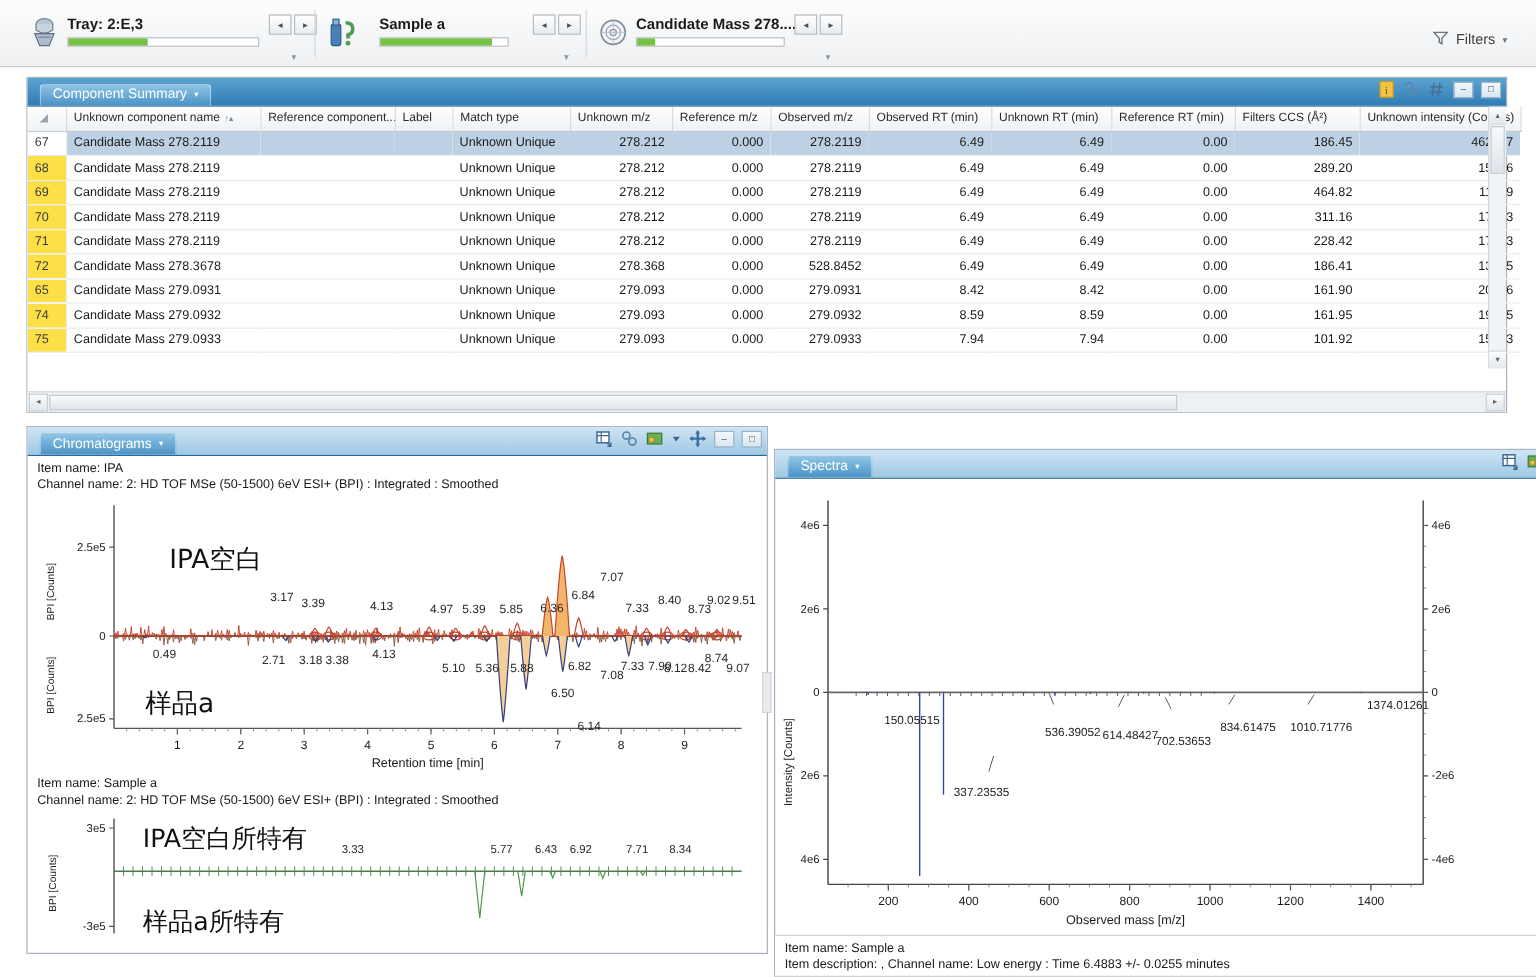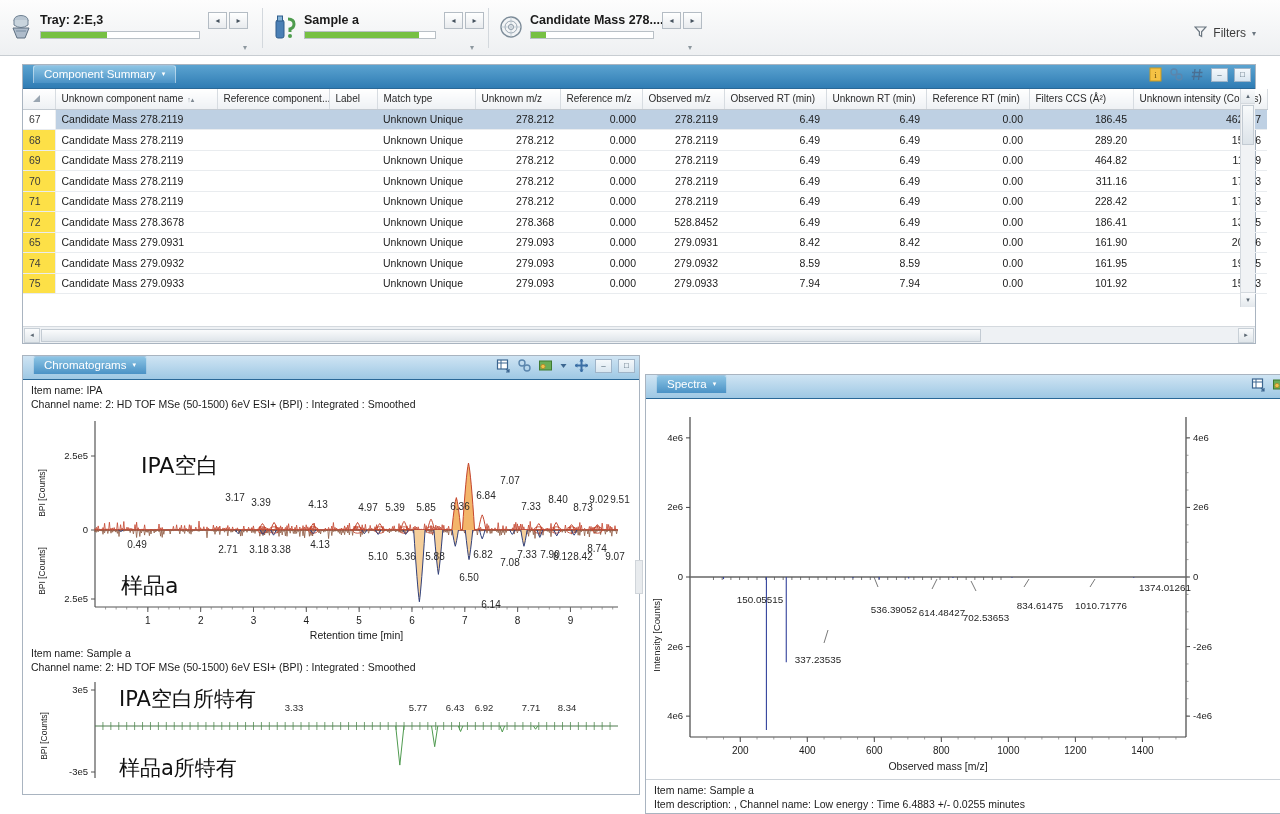--- a/index.html
+++ b/index.html
@@ -74,21 +74,21 @@
 
   
   .panel {
     position: absolute;
     background: #ffffff;
     border: 1px solid #a9b4c0;
   }
   .panel-head {
     height: 24px;
     background: linear-gradient(#5ba3d0, #2f7cb4);
-    display: flex; align-items: flex-start;
+    display: flex; align-items: flex-end;
     position: relative;
     border-bottom: 1px solid #2a6897;
   }
   .panel-head.lt {
     background: linear-gradient(#cfe4f3, #9ec8e4);
   }
   .ph-tab {
     margin-left: 10px;
     padding: 2px 10px 3px 10px;
     background: linear-gradient(#8cc4e4, #4a92c6);
@@ -218,21 +218,21 @@
   .statusline { position:absolute; left:0; right:0; bottom:0; height: 34px;
     border-top: 1px solid #ccd2d8; background:#fff; }
 </style>
 </head>
 <body>
 
 <div class="app">
 
   <div class="topbar">
 
-    <div class="nav-group" style="left:8px; width:240px;">
+    <div class="nav-group" style="left:24px; width:240px;">
       <div class="nav-icon">
         <svg width="26" height="30" viewBox="0 0 26 30">
           <ellipse cx="13" cy="8" rx="7" ry="4.5" fill="#b9c6d2" stroke="#6f8193" stroke-width="1"></ellipse>
           <path d="M6 8 L6 13 Q13 18 20 13 L20 8" fill="#c9d5de" stroke="#6f8193" stroke-width="1"></path>
           <path d="M5 16 L21 16 L17 26 L9 26 Z" fill="#aebccb" stroke="#5d6f80" stroke-width="1"></path>
           <path d="M8 19 L18 19" stroke="#778ca0" stroke-width="1"></path>
         </svg>
       </div>
       <div class="nav-body">
         <div class="nav-title">Tray: 2:E,3</div>
@@ -241,21 +241,21 @@
         </div>
       </div>
       <div class="nav-arrows">
         <div class="arw">◂</div>
         <div class="arw">▸</div>
       </div>
     </div>
     <div class="nav-caret" style="left:243px; top:43px;">▾</div>
     <div class="nav-sep" style="left:262px;"></div>
 
-    <div class="nav-group" style="left:272px; width:212px;">
+    <div class="nav-group" style="left:272px; width:212px;gap:12px;">
       <div class="nav-icon">
         <svg width="26" height="30" viewBox="0 0 26 30">
           <rect x="4" y="8" width="8" height="18" rx="2" fill="#4a7fb5" stroke="#2e5d8c" stroke-width="1"></rect>
           <rect x="5.5" y="4" width="5" height="5" fill="#86b4d8" stroke="#2e5d8c" stroke-width="1"></rect>
           <path d="M16 7 q6 0 6 5 q0 4 -4 5 l0 3" stroke="#4e9c4e" stroke-width="3" fill="none"></path>
           <circle cx="18" cy="24" r="2" fill="#4e9c4e"></circle>
         </svg>
       </div>
       <div class="nav-body">
         <div class="nav-title">Sample a</div>

